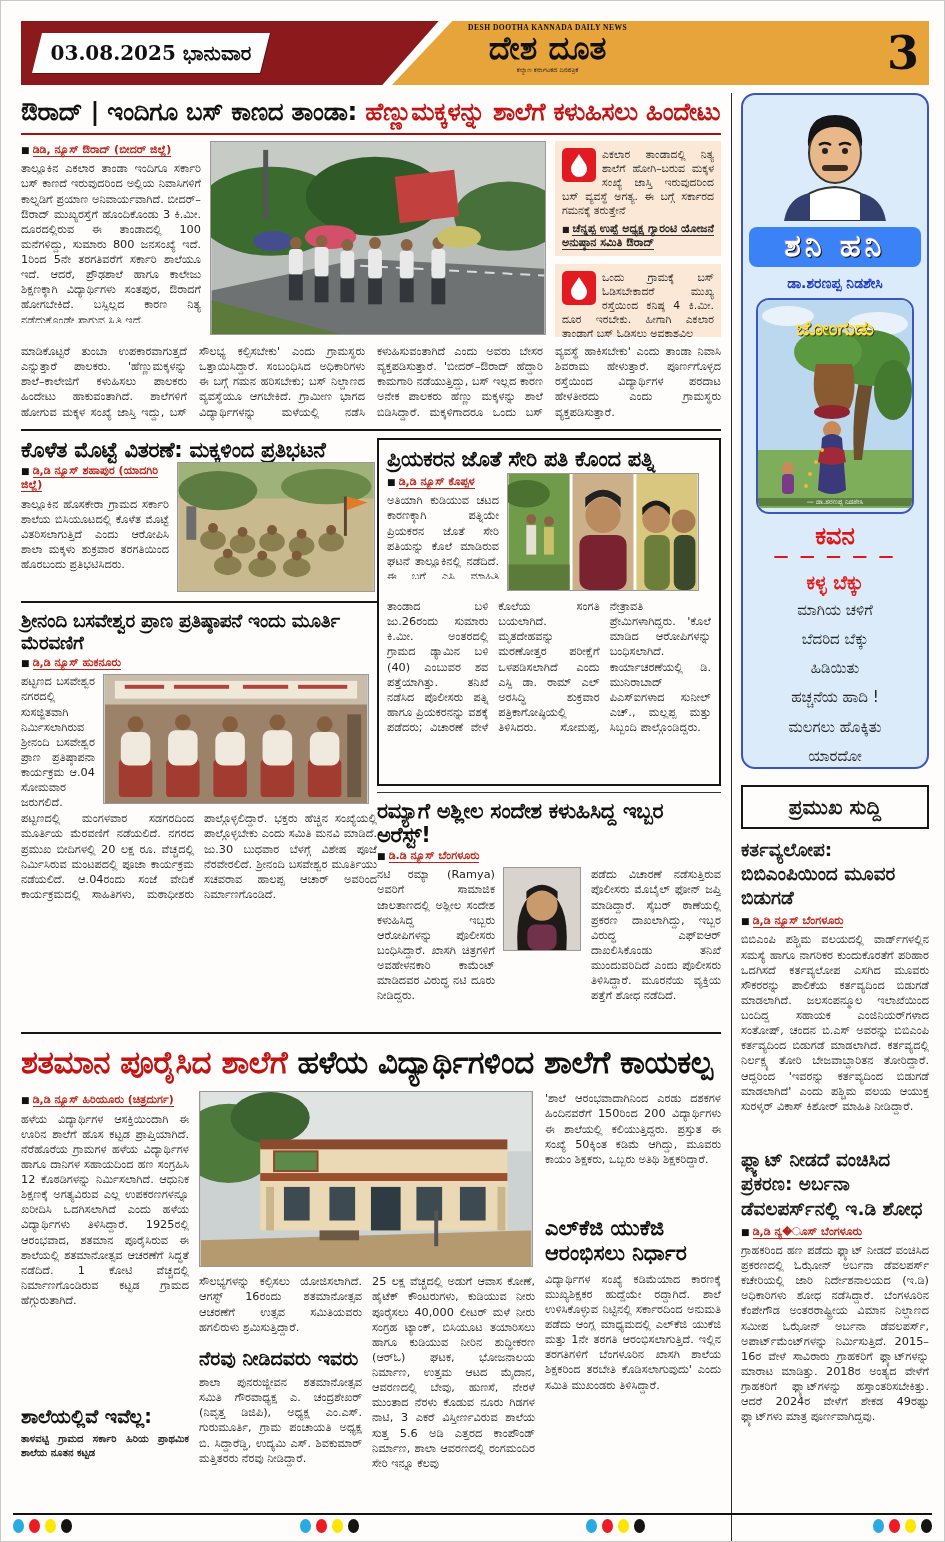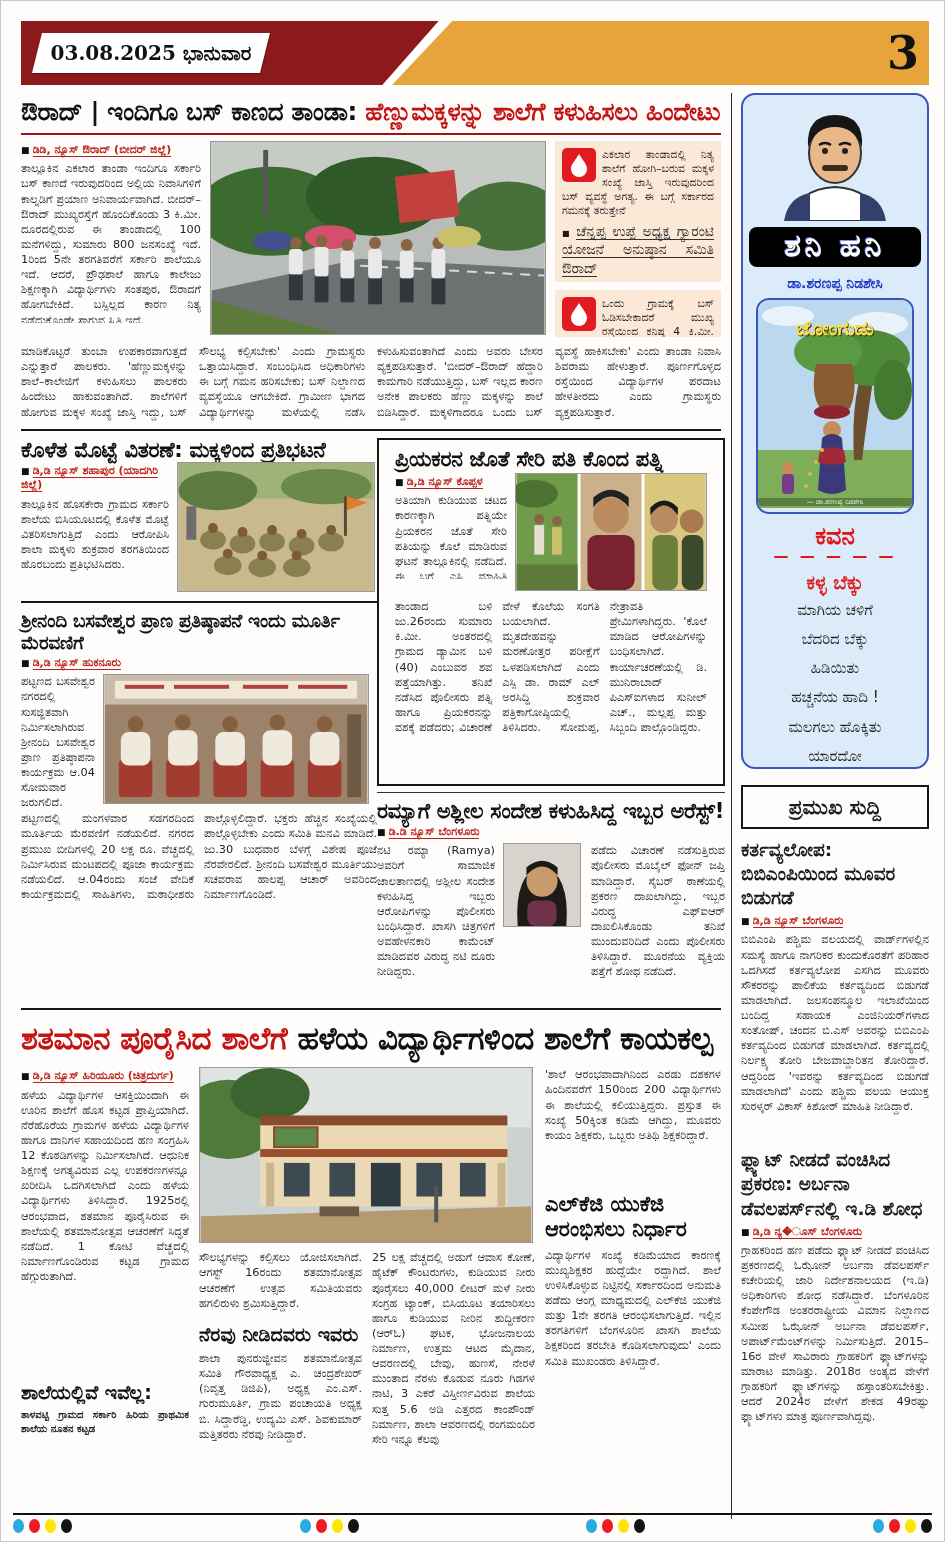--- a/index.html
+++ b/index.html
@@ -40,46 +40,46 @@
   .divider { border-top:2px solid #161616; margin:7px 0; }
   .thin-div { border-top:1.5px solid #333; margin:6px 0; }
   .photo { display:block; border:1px solid #999; background:#ccc; }
   
   .lead-hl { font-size:24.5px; border-bottom:2px solid #a31212; padding:4px 0 7px; }
   .lead-row { display:grid; grid-template-columns:180px 336px 1fr; gap:9px; margin-top:6px; height:196px; overflow:hidden; }
   .quote-box { background:#fbe8d7; padding:7px 7px 5px; margin-bottom:8px; font-size:10.8px;
     line-height:1.3; text-align:justify; }
   .drop { float:left; width:34px; height:34px; background:#e21b22; border-radius:5px; margin:0 6px 2px 0; position:relative; }
   .drop svg { position:absolute; left:7px; top:5px; }
-  .q-attr { font-weight:normal; margin-top:4px; font-size:14px; }
+  .q-attr { font-weight:bold; margin-top:4px; font-size:11px; }
   .q-attr::before { content:"■ "; font-size:8px; }
   .q-attr span { border-bottom:1px solid #333; }
   .lead-bottom { column-count:4; column-gap:12px; height:78px; margin-top:7px; }
   
   .row2 { display:grid; grid-template-columns:356px 1fr; }
   .h21 { font-size:21px; }
   .h19 { font-size:18.5px; }
   .eggs-grid { display:grid; grid-template-columns:148px 1fr; gap:8px; height:132px; overflow:hidden; }
   .eggs-bottom { column-count:2; column-gap:10px; height:64px; margin-top:5px; }
   .nandi-grid { display:grid; grid-template-columns:74px 1fr; gap:8px; height:132px; overflow:hidden; margin-top:3px; }
   .nandi-bottom { column-count:2; column-gap:10px; height:168px; margin-top:5px; }
-  .murder-box { border:2px solid #161616; padding:7px 16px; }
+  .murder-box { border:2px solid #161616; padding:7px 8px; }
   .murder-grid { display:grid; grid-template-columns:112px 1fr; gap:8px; height:120px; overflow:hidden; margin-top:2px; }
   .murder-bottom { column-count:3; column-gap:10px; height:178px; margin-top:6px; }
   .ramya-grid { display:grid; grid-template-columns:118px 80px 1fr; gap:8px; height:158px; overflow:hidden; margin-top:2px; }
   
   .school-hl { font-size:31px; padding:3px 0 6px; letter-spacing:-.5px; }
   .school-grid { display:grid; grid-template-columns:168px 336px 1fr; gap:10px; margin-top:4px; height:452px; overflow:hidden; }
   .subhead { font-size:19px; font-weight:bold; color:#111; line-height:1.2; margin:7px 0 5px; }
   .mid-cols { display:grid; grid-template-columns:1fr 1fr; gap:10px; margin-top:7px; }
   .caption { font-size:10px; font-weight:bold; margin-top:4px; }
   
   .blue-panel { background:#dcebf9; border:2px solid #3b55c0; border-radius:14px;
     padding:8px 8px 0; height:676px; overflow:hidden; text-align:center; }
-  .ribbon { background:#000000; border-radius:8px; margin:2px -2px 8px; padding:1px 0 3px; }
+  .ribbon { background:#3b82f6; border-radius:8px; margin:2px -2px 8px; padding:1px 0 3px; }
   .ribbon-text { font-size:30px; font-weight:bold; color:#fff; letter-spacing:4px;
     text-shadow:1px 1px 0 #111, -1px -1px 0 #7f8cff; }
   .author { font-size:14px; font-weight:bold; color:#1d3bc2; margin:5px 0 6px; }
   .book { position:relative; width:158px; margin:0 auto; border:2px solid #3b55c0; border-radius:13px; overflow:hidden; }
   .book-title { position:absolute; top:16px; left:0; right:0; text-align:center;
     font-size:20px; font-weight:bold; color:#ffe13a; text-shadow:1px 1px 0 #333; }
   .book-credit { position:absolute; bottom:6px; left:0; right:0; text-align:center; font-size:7px; color:#fff;
     background:rgba(60,90,40,.55); }
   .kavana { font-size:24px; font-weight:bold; color:#e01616; margin-top:8px; }
   .dashes { color:#e01616; font-weight:bold; letter-spacing:3px; font-size:15px; line-height:.9; }
@@ -100,20 +100,25 @@
 </head>
 <body>
 
 <div class="page">
 
   <div class="masthead">
     <div class="mast-white-slash"></div>
     <div class="mast-maroon"></div>
     <div class="date-box">
       <span class="date-text">03.08.2025 ಭಾನುವಾರ</span>
+    </div>
+    <div class="brand">
+      <div class="brand-top">DESH DOOTHA KANNADA DAILY NEWS</div>
+      <div class="brand-title">ದೇಶ ದೂತ</div>
+      <div class="brand-sub">ಕಲ್ಯಾಣ ಕರ್ನಾಟಕದ ದಿನಪತ್ರಿಕೆ</div>
     </div>
     <div class="page-no">3</div>
   </div>
 
   <div class="content">
 
     <div class="main">
 
       <div>
         <div class="hl lead-hl">

